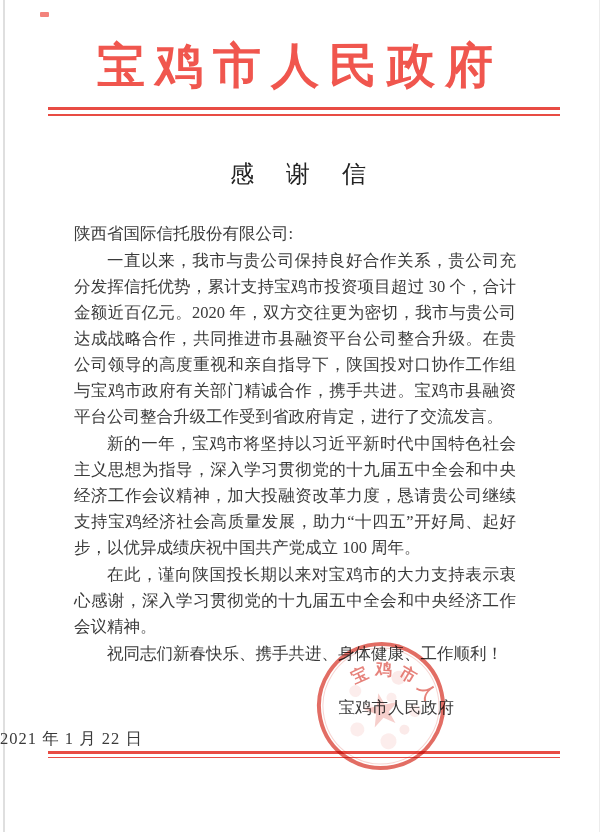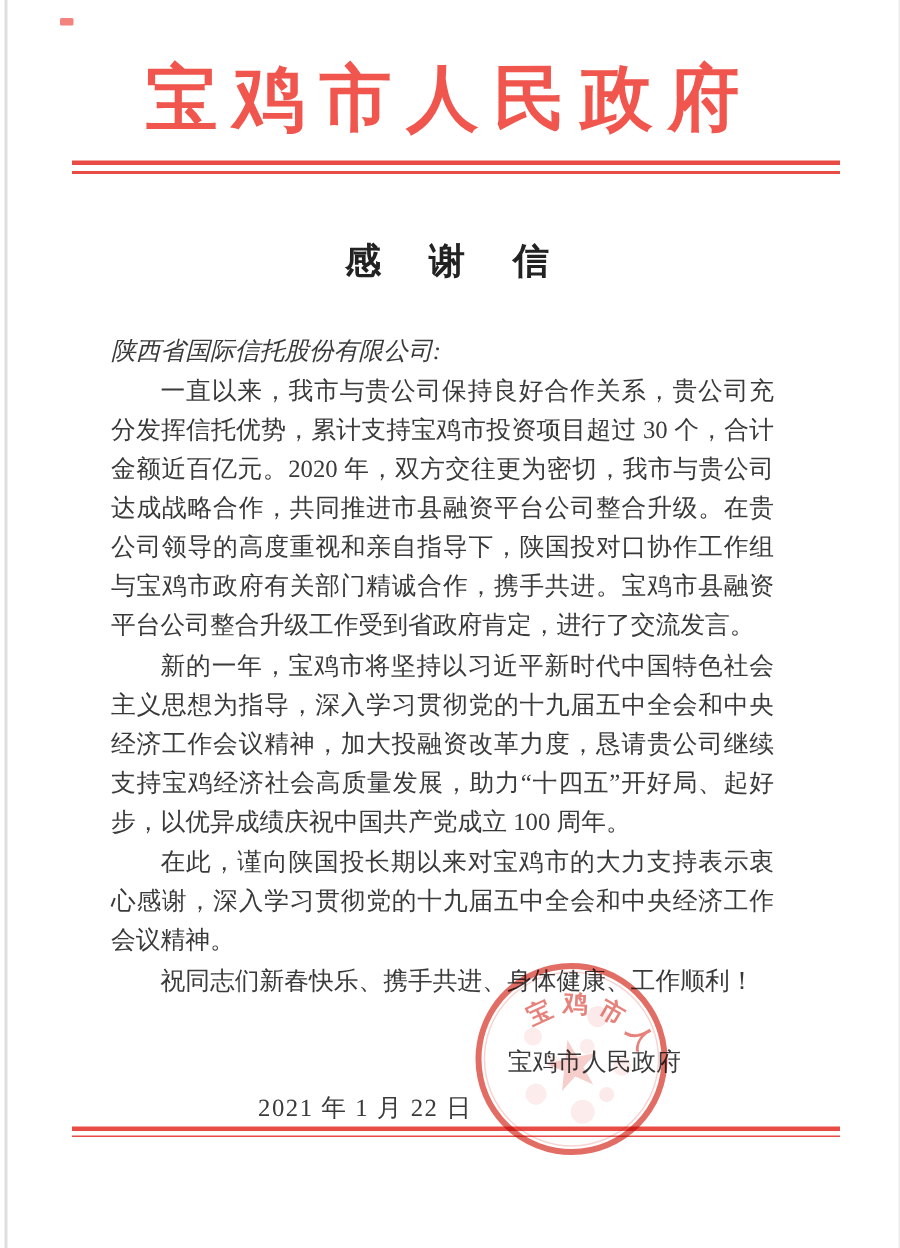--- a/index.html
+++ b/index.html
@@ -33,43 +33,43 @@
     white-space: nowrap;
   }
   .head-rule {
     position: absolute; left: 48px; top: 107px; width: 512px; height: 9px;
     border-top: 3px solid #e84c44;
     border-bottom: 2px solid #e84c44;
   }
   .doc-title {
     position: absolute; left: 0; top: 158px; width: 600px;
     text-align: center;
-    font-size: 24px; font-weight: bold;
+    font-size: 24px; font-weight: normal;
     color: #222;
     letter-spacing: 4px;
   }
   .letter-body {
     position: absolute; left: 74px; top: 221px; width: 442px;
     font-size: 16.5px;
     line-height: 26px;
     color: #3a3a3a;
     text-align: justify;
   }
-  .salutation { text-indent: 0; font-style: italic; }
+  .salutation { text-indent: 0; }
   .letter-body p.para { text-indent: 2em; margin-top: 1px; }
   .signature-block {
     position: absolute; left: 0; top: 697px; width: 600px;
     color: #3a3a3a;
   }
   .signature {
     text-align: right; padding-right: 146px;
     font-size: 16.5px; line-height: 22px;
   }
   .sign-date {
-    text-align: center; padding-right: 113px;
+    text-align: left; padding-right: 113px;
     font-size: 16.5px; line-height: 22px;
     margin-top: 9px;
     letter-spacing: 1px;
   }
   .foot-rule {
     position: absolute; left: 48px; top: 751px; width: 512px; height: 7px;
     border-top: 3px solid #e84c44;
     border-bottom: 1.5px solid #e84c44;
   }
   .seal {

